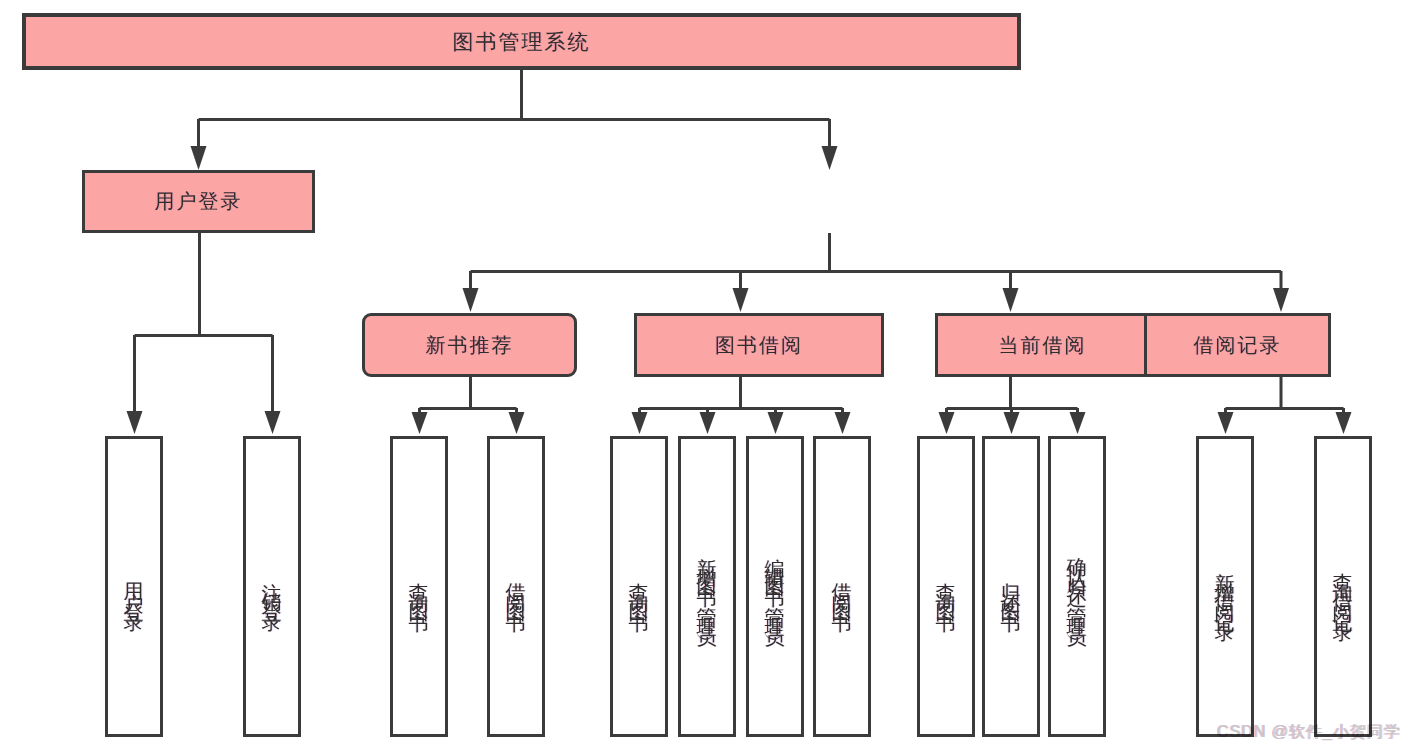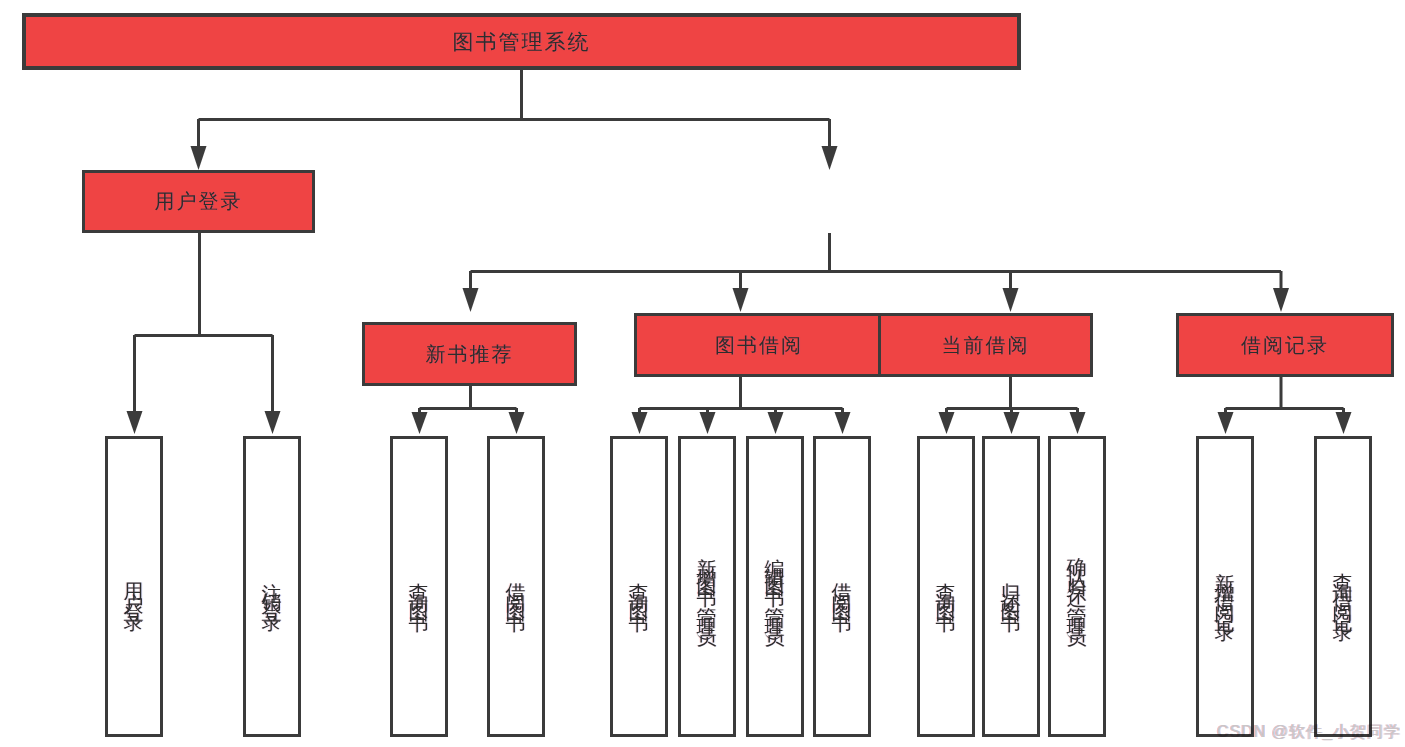--- a/index.html
+++ b/index.html
@@ -13,21 +13,21 @@
   }
   .wires {
     position: absolute;
     left: 0; top: 0;
     width: 1405px; height: 747px;
     pointer-events: none;
   }
   .box {
     position: absolute;
     box-sizing: border-box;
-    background: #ef4444;
+    background: #fca5a5;
     border: 3px solid #3b3b3b;
     display: flex;
     align-items: center;
     justify-content: center;
     color: #2d2d2d;
     font-size: 20px;
     letter-spacing: 2px;
     text-shadow: -1px 0 rgba(255,90,90,0.18), 1px 0 rgba(90,110,255,0.18);
     white-space: nowrap;
   }
@@ -128,24 +128,24 @@
     <path d="M1225.5 408 V 413" fill="none"></path>
     <polygon points="1217.5,412 1233.5,412 1225.5,434" stroke="none"></polygon>
     <path d="M1343.5 408 V 413" fill="none"></path>
     <polygon points="1335.5,412 1351.5,412 1343.5,434" stroke="none"></polygon>
   </svg>
 
   <div class="box root" style="left:22px; top:13px; width:999px; height:57px;">图书管理系统</div>
 
   <div class="box" style="left:82px; top:170px; width:233px; height:63px;">用户登录</div>
 
-  <div class="box" style="left:362px; top:322px; width:215px; height:64px;">新书推荐</div>
+  <div class="box" style="left:362px; top:313px; width:215px; height:64px;border-radius:9px;">新书推荐</div>
   <div class="box" style="left:634px; top:313px; width:250px; height:64px;">图书借阅</div>
-  <div class="box" style="left:878px; top:313px; width:215px; height:64px;">当前借阅</div>
-  <div class="box" style="left:1176px; top:313px; width:218px; height:64px;">借阅记录</div>
+  <div class="box" style="left:935px; top:313px; width:215px; height:64px;">当前借阅</div>
+  <div class="box" style="left:1144px; top:313px; width:187px; height:64px;">借阅记录</div>
 
   <div class="col" style="left:105px;">用户登录</div>
   <div class="col" style="left:243px;">注销登录</div>
   <div class="col" style="left:390px;">查询图书</div>
   <div class="col" style="left:487px;">借阅图书</div>
   <div class="col" style="left:610px;">查询图书</div>
   <div class="col" style="left:678px;">新增图书（管理员）</div>
   <div class="col" style="left:746px;">编辑图书（管理员）</div>
   <div class="col" style="left:813px;">借阅图书</div>
   <div class="col" style="left:917px;">查询图书</div>

